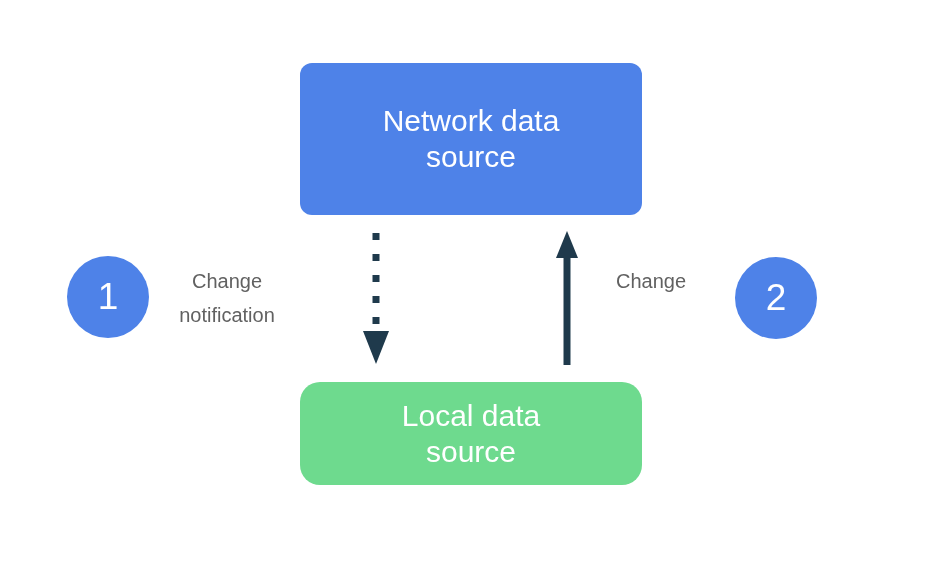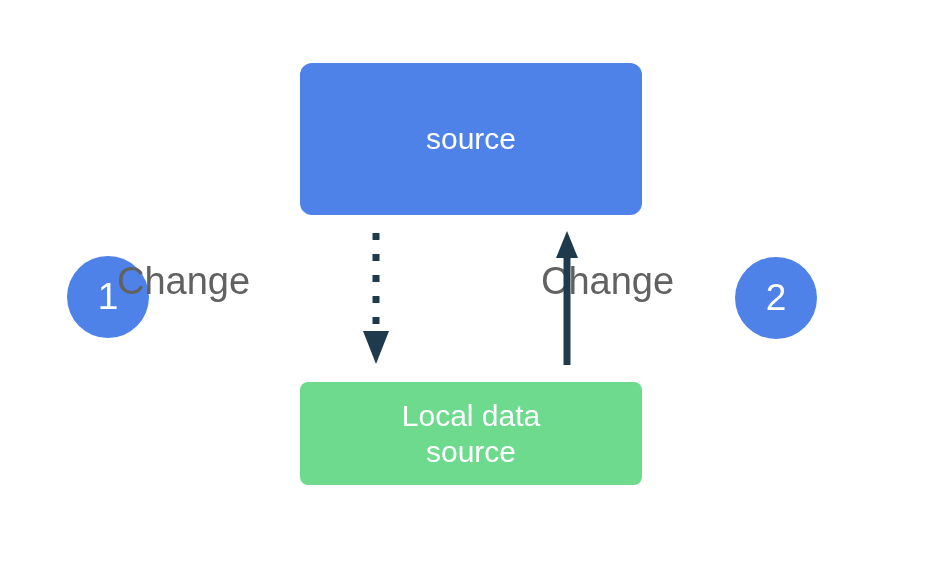--- a/index.html
+++ b/index.html
@@ -32,21 +32,21 @@
     width: 342px;
     height: 152px;
     border-radius: 12px;
     background: var(--network-node, #4e82e8);
   }
   .node-local {
     left: 300px;
     top: 382px;
     width: 342px;
     height: 103px;
-    border-radius: 8px;
+    border-radius: 20px;
     background: var(--local-node, #6eda8e);
   }
   .node-line { display: block; }
   .badge {
     position: absolute;
     width: 82px;
     height: 82px;
     border-radius: 50%;
     background: var(--badge, #4e82e8);
     color: var(--badge-text, #ffffff);
@@ -54,54 +54,57 @@
     align-items: center;
     justify-content: center;
     font-size: 37px;
   }
   .badge-1 { left: 67px; top: 256px; }
   .badge-2 { left: 735px; top: 257px; }
   .flow-label {
     position: absolute;
     width: 220px;
     color: var(--label-text, #616161);
-    font-size: 38px;
+    font-size: 20px;
     line-height: 34px;
+    text-align: center;
   }
   .flow-label-1 { left: 117px; top: 264px; }
   .flow-label-2 { left: 541px; top: 264px; }
   .arrows-overlay {
     position: absolute;
     left: 0;
     top: 0;
     width: 946px;
     height: 580px;
     pointer-events: none;
   }
 </style>
 </head>
 <body>
 
 <div class="canvas">
 
   <div class="node node-network">
+    <span class="node-line">Network data</span>
     <span class="node-line">source</span>
   </div>
 
   <div class="node node-local">
     <span class="node-line">Local data</span>
     <span class="node-line">source</span>
   </div>
 
   <div class="badge badge-1">
     <span>1</span>
   </div>
 
   <div class="flow-label flow-label-1">
     <span class="node-line">Change</span>
+    <span class="node-line">notification</span>
   </div>
 
   <div class="badge badge-2">
     <span>2</span>
   </div>
 
   <div class="flow-label flow-label-2">
     <span class="node-line">Change</span>
   </div>
 

